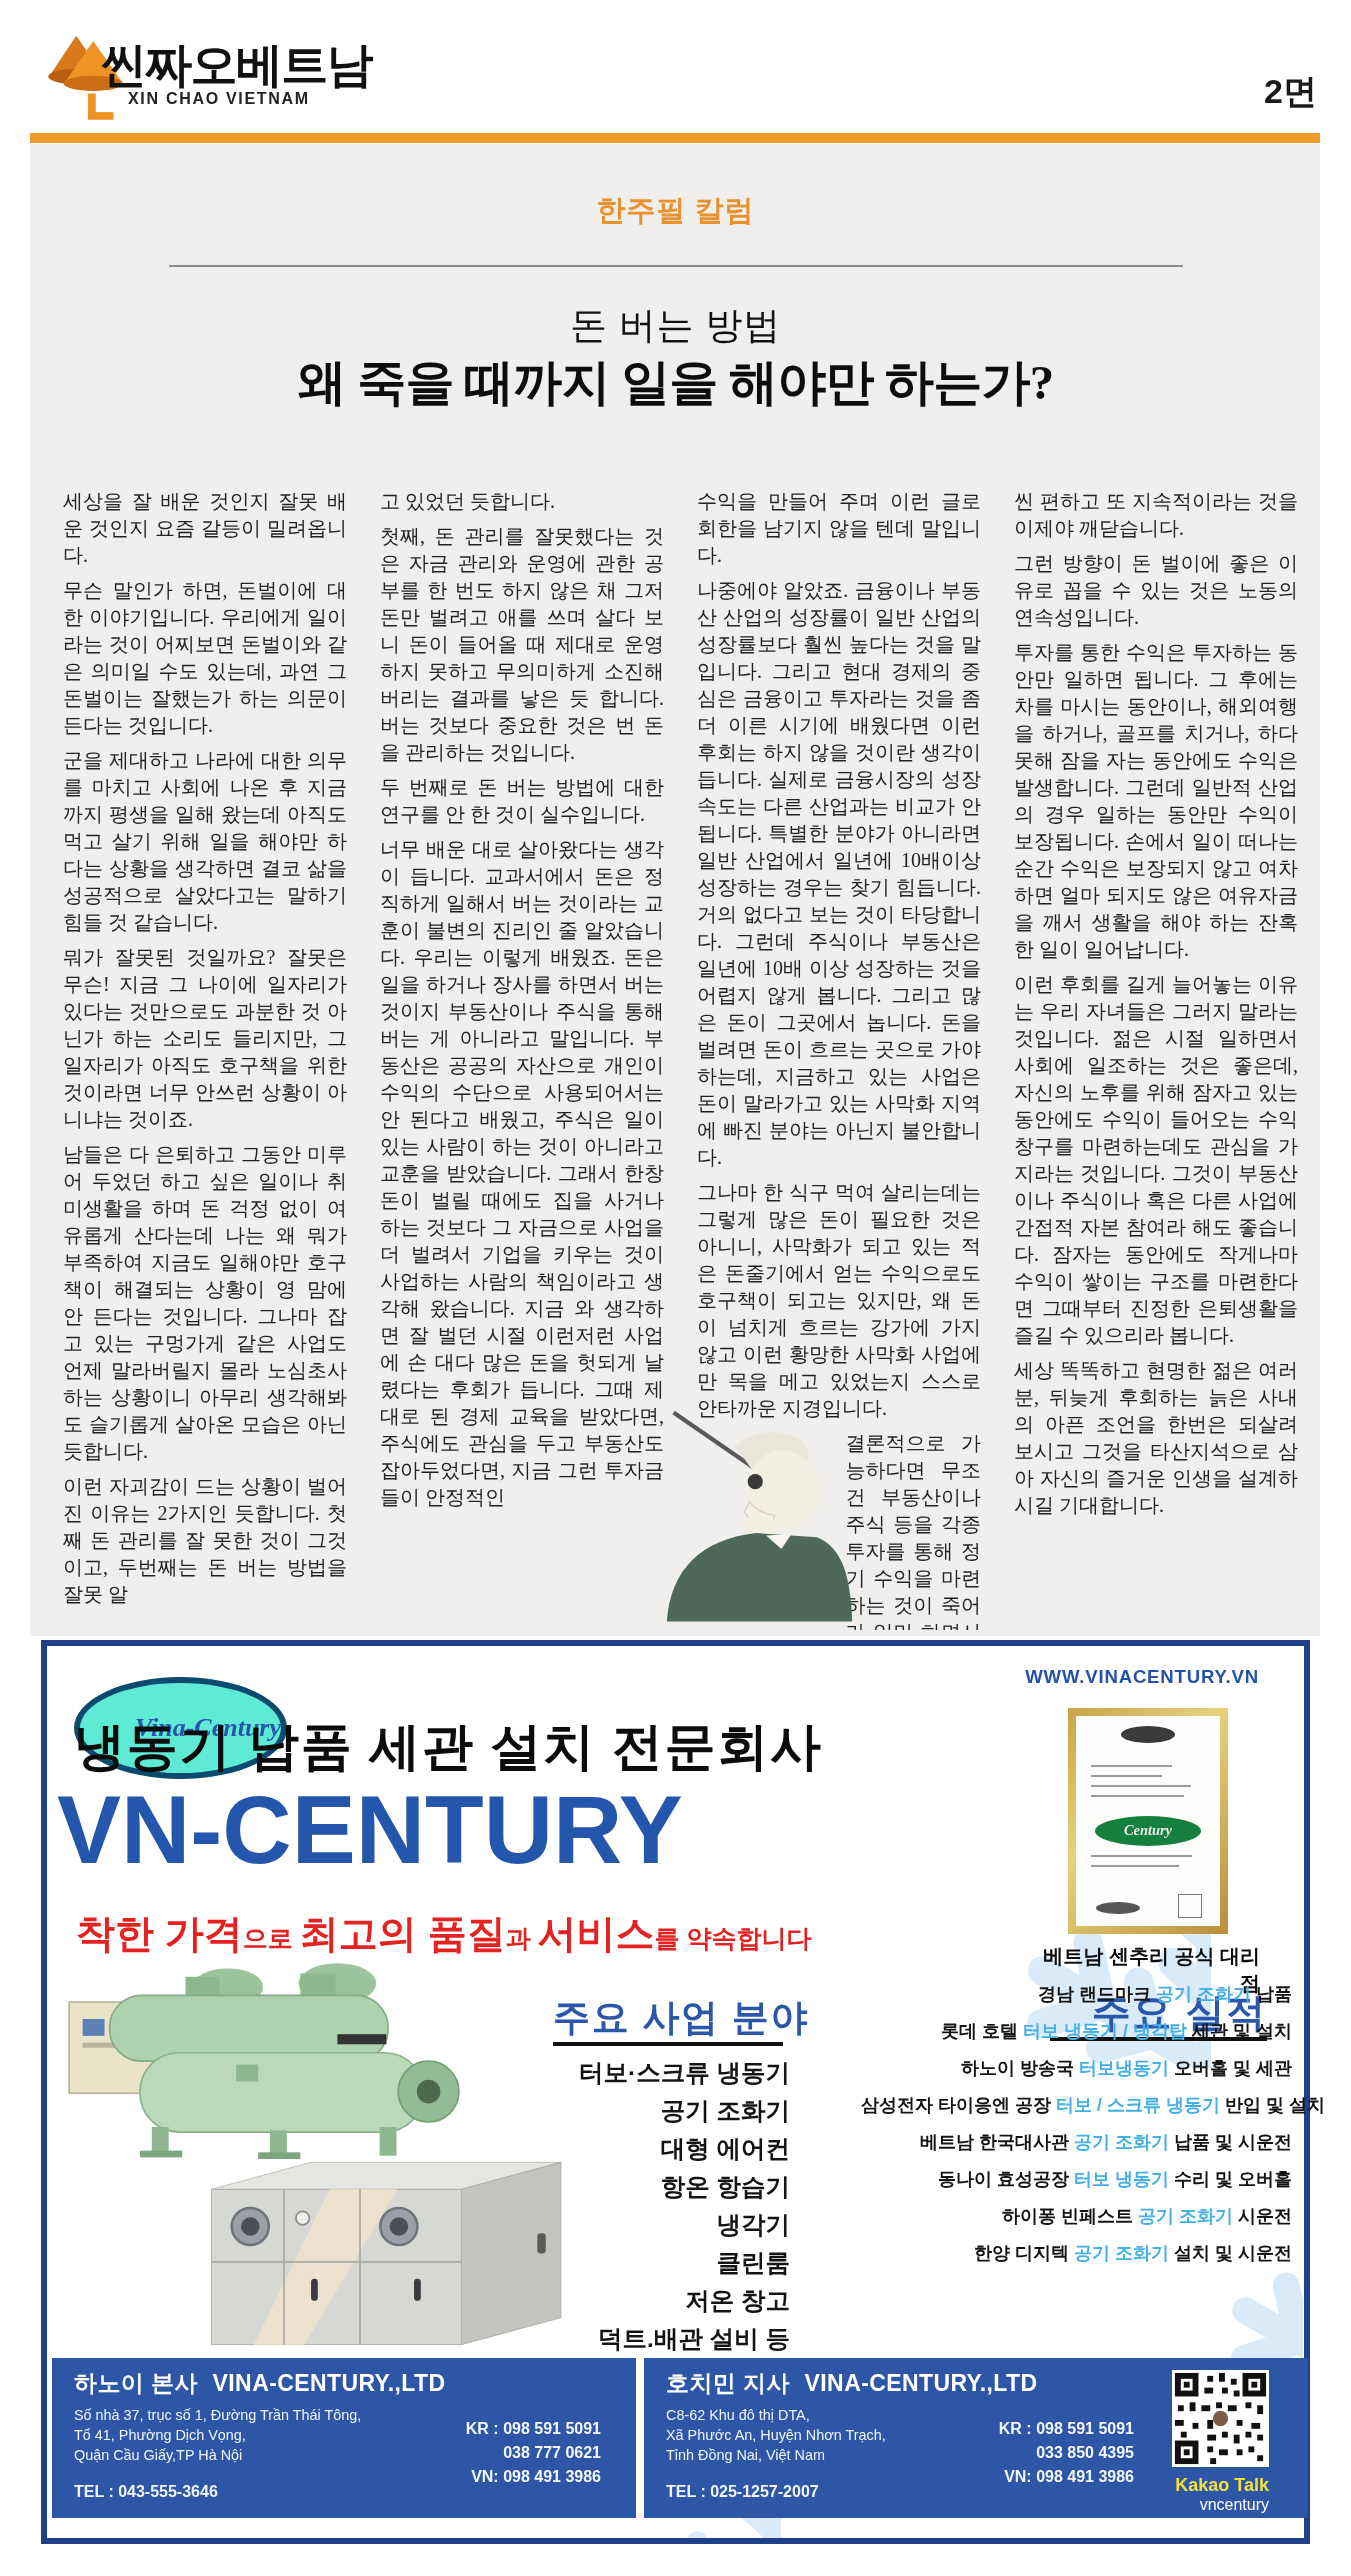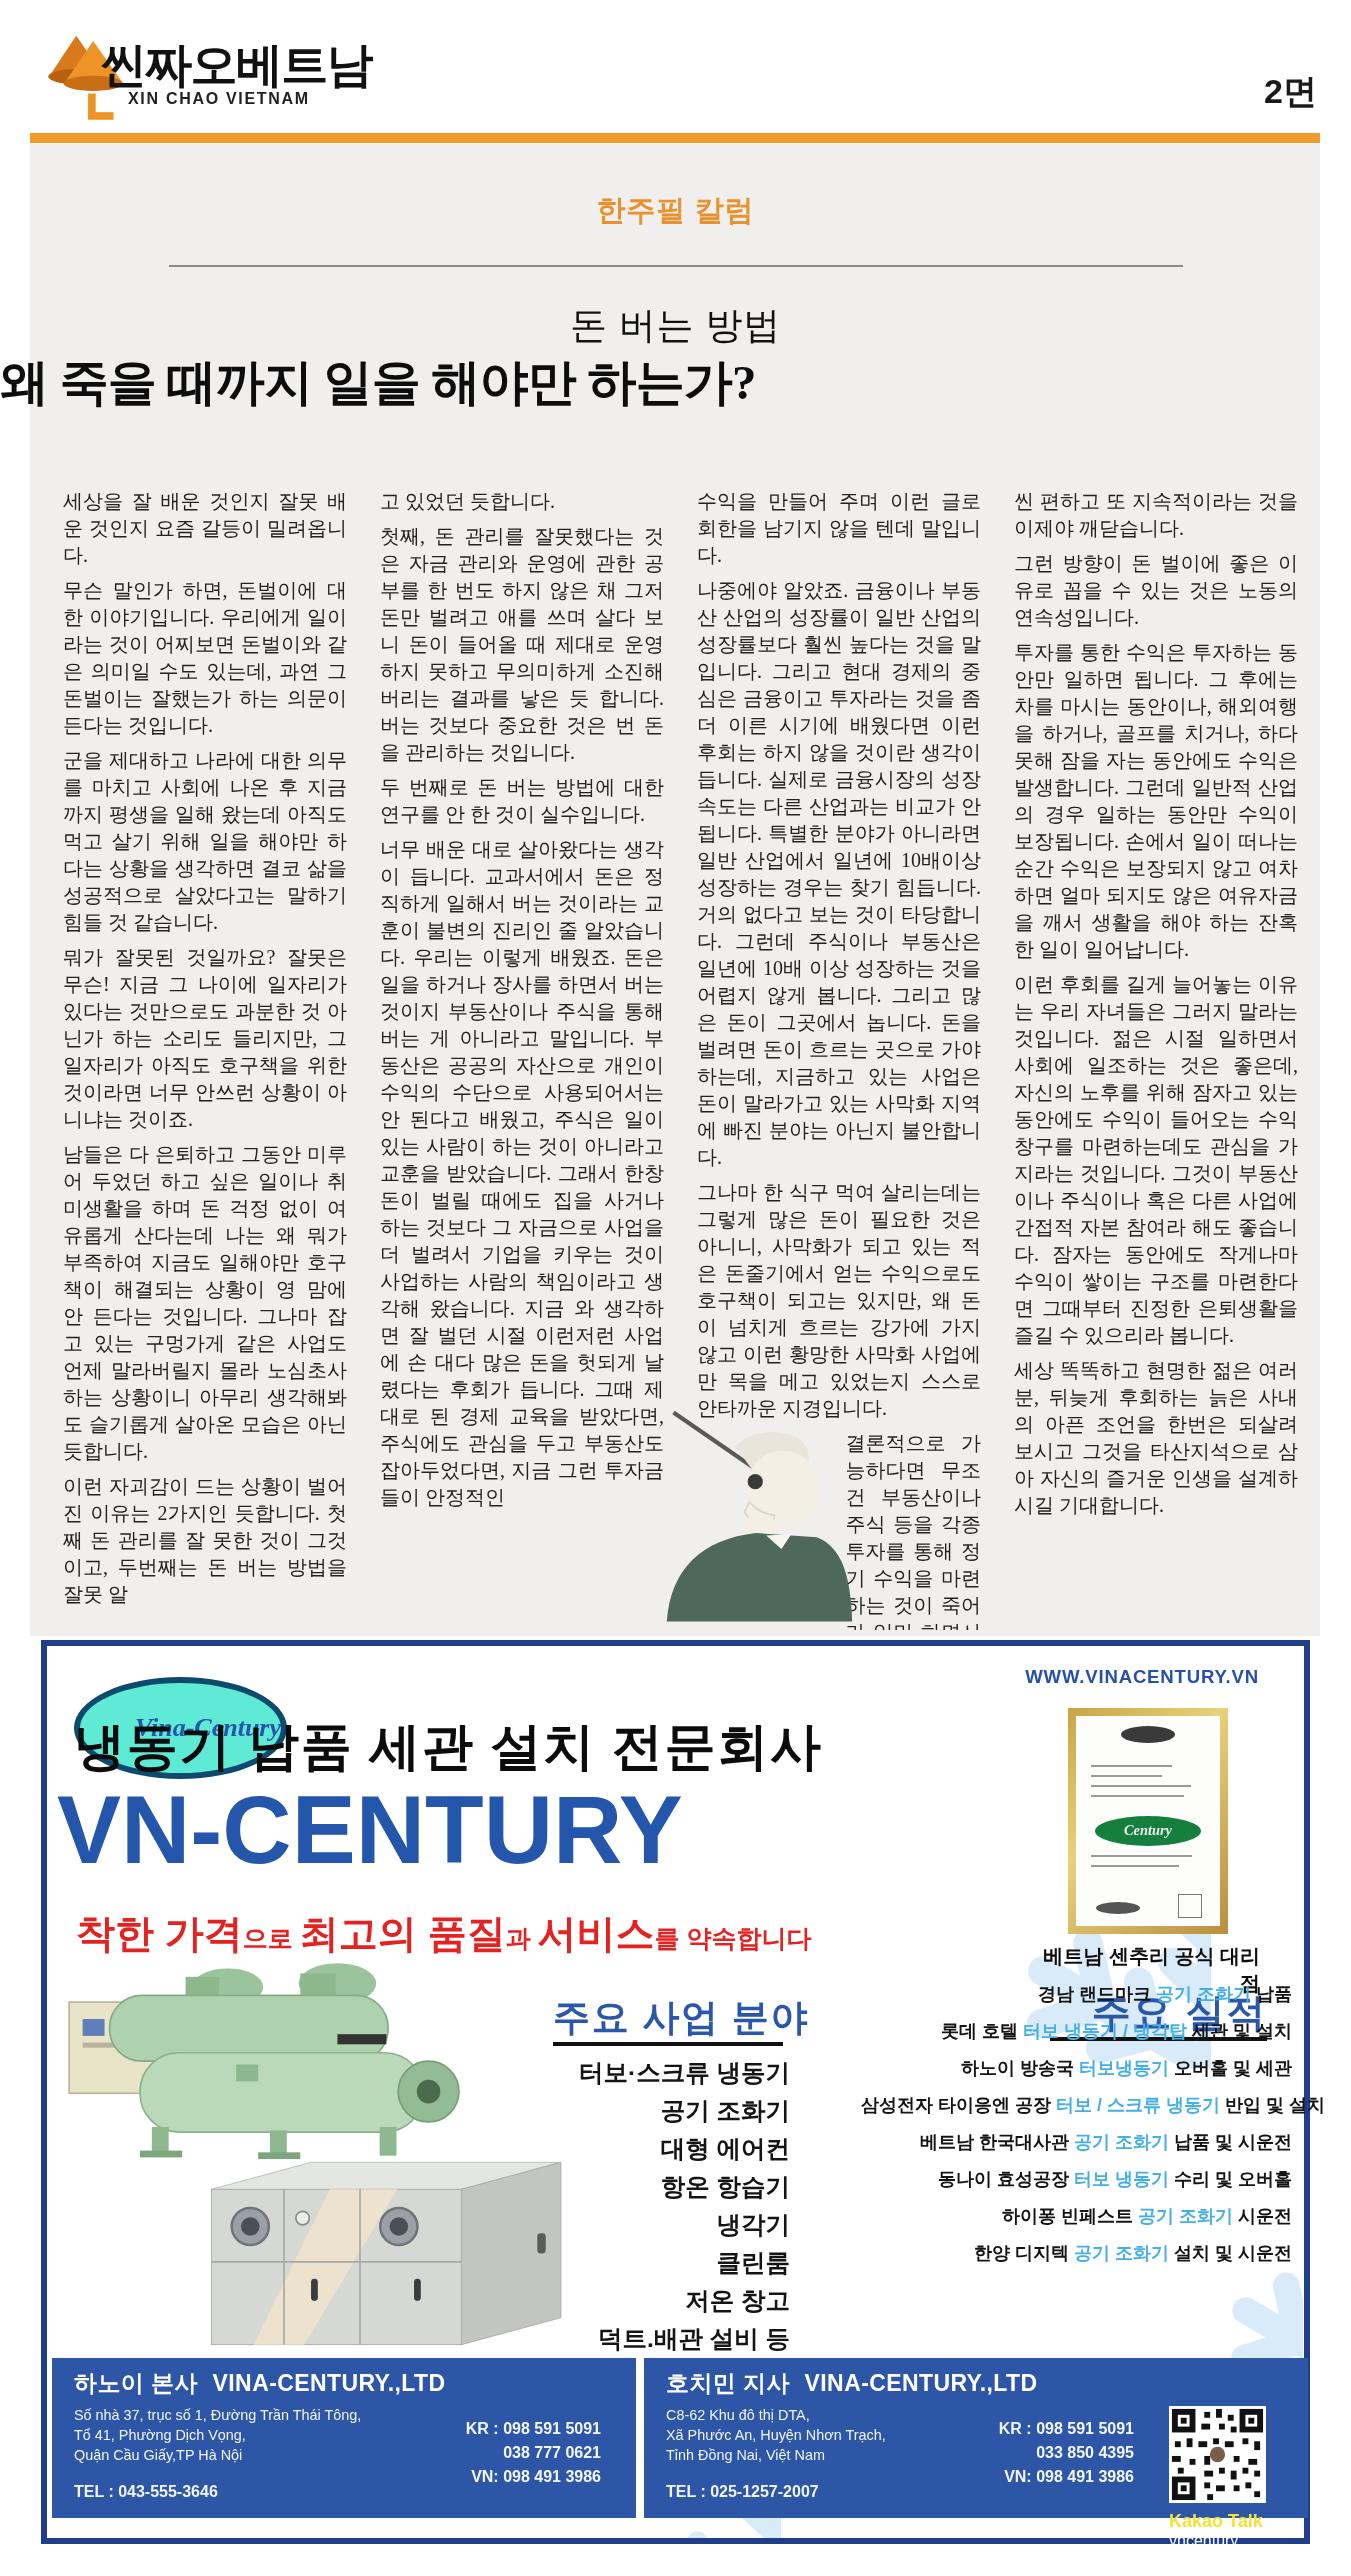--- a/index.html
+++ b/index.html
@@ -10,21 +10,21 @@
   .logo-text{left:100px;top:34px;font-size:47px;font-weight:700;letter-spacing:-1.7px;color:#111;}
   .logo-sub{left:128px;top:90px;font-size:16px;font-weight:700;letter-spacing:1.7px;color:#222;}
   .page-label{left:1199px;top:69px;width:118px;text-align:right;font-size:34px;font-weight:700;}
   .orange-bar{left:30px;top:133px;width:1290px;height:10px;background:#f09b2b;}
 
   
   .article-panel{left:30px;top:144px;width:1290px;height:1492px;background:#f0efed;}
   .kicker{left:0;top:191px;width:1351px;text-align:center;font-size:29px;font-weight:700;color:#e8922f;letter-spacing:0.8px;}
   .rule{left:169px;top:265px;width:1014px;height:1.7px;background:#8a8a8a;}
   .subtitle{left:0;top:301px;width:1351px;text-align:center;font-size:37px;font-weight:500;color:#111;letter-spacing:0.8px;}
-  .title{left:0;top:350px;width:1351px;font-size:49px;font-weight:700;color:#0d0d0d;font-family:"Liberation Serif",serif;letter-spacing:-0.8px;}
+  .title{left:0;top:350px;width:1351px;text-align:center;font-size:49px;font-weight:700;color:#0d0d0d;font-family:"Liberation Serif",serif;letter-spacing:-0.8px;}
 
   .columns{left:55px;top:480px;width:1250px;height:1150px;display:flex;gap:17px;}
   .col{flex:0 0 300px;width:300px;height:1150px;overflow:hidden;text-align:justify;
        font-family:"Liberation Serif",serif;font-size:20px;line-height:27px;color:#222;}
   .col p{margin:8px;}
   .fig-spacer{float:left;width:148px;height:190px;margin-right:8.4px;}
 
   .figure-man{left:655px;top:1402px;z-index:5;}
 
   
@@ -68,21 +68,21 @@
   .foot-box{background:#2d56a7;color:#fff;z-index:3;box-sizing:border-box;}
   .foot-left{left:52px;top:2358px;width:584px;height:160px;}
   .foot-right{left:644px;top:2358px;width:664px;height:160px;}
   .foot-head{position:absolute;left:22px;top:10px;font-size:23px;font-weight:700;letter-spacing:0.4px;white-space:nowrap;}
   .foot-head .co{margin-left:8px;}
   .foot-addr{position:absolute;left:22px;top:47px;font-size:14.4px;line-height:20px;font-weight:400;color:#f2f5fb;}
   .foot-tel{position:absolute;left:22px;top:125px;font-size:16px;font-weight:700;color:#f2f5fb;}
   .foot-phones{position:absolute;top:59px;text-align:right;font-size:16px;line-height:24px;font-weight:700;color:#f4f7fc;}
   .foot-left .foot-phones{left:338px;width:211px;}
   .foot-right .foot-phones{left:279px;width:211px;}
-  .qr-wrap{position:absolute;left:525px;top:12px;width:100px;text-align:left;margin-top:36px;}
+  .qr-wrap{position:absolute;left:525px;top:12px;width:100px;text-align:right;}
   .kakao{margin-top:5px;font-size:18px;font-weight:700;color:#f3e23d;}
   .kakao-id{font-size:16px;font-weight:400;color:#ffffff;}
 </style>
 </head>
 <body>
 
 <svg width="0" height="0" style="position:absolute">
   <defs>
     <symbol id="flake" viewBox="-50 -50 100 100">
       <g stroke="currentColor" stroke-width="7" stroke-linecap="round" fill="none">

